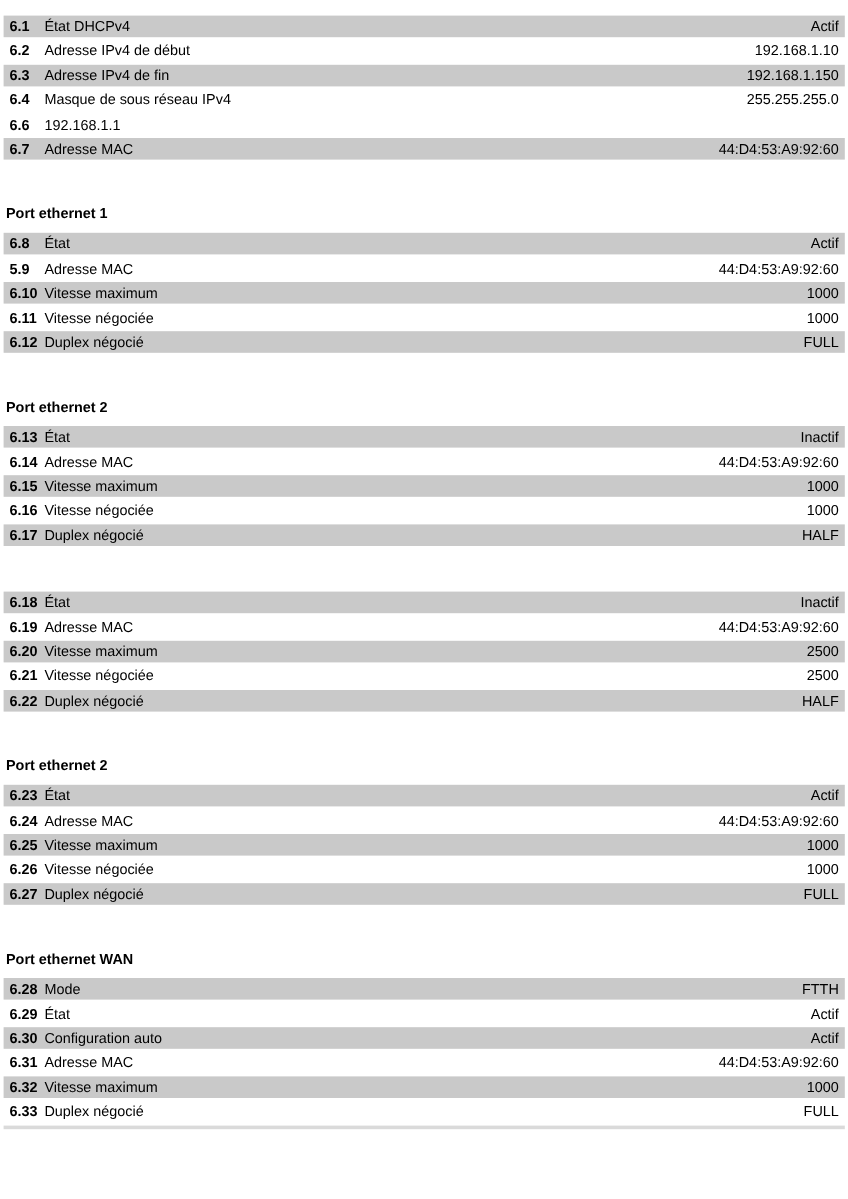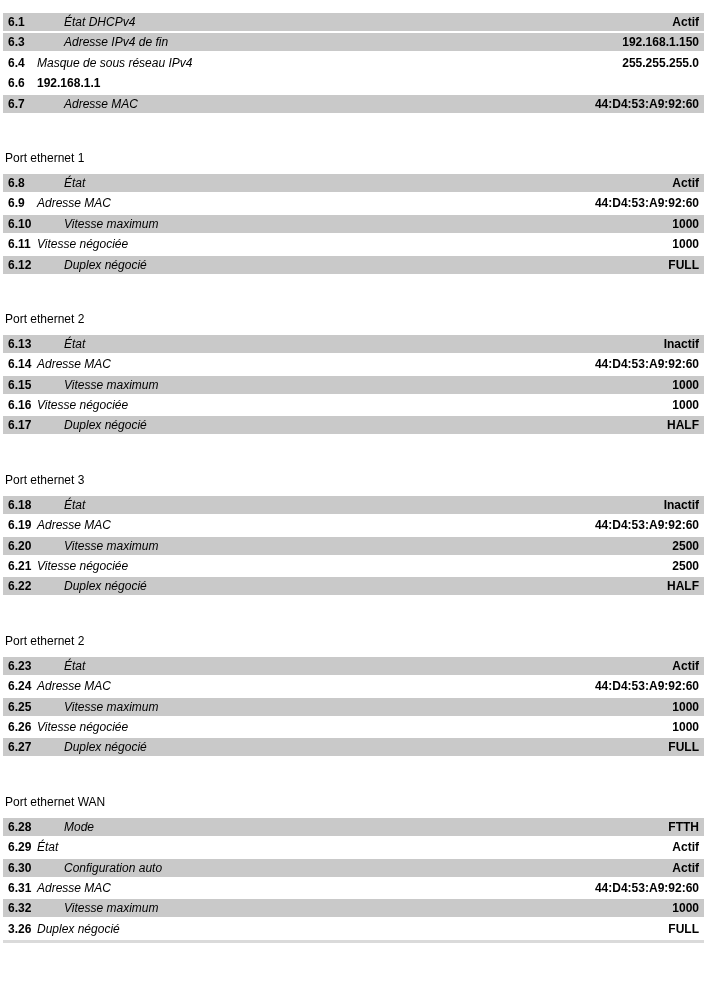--- a/index.html
+++ b/index.html
@@ -19,53 +19,51 @@
   }
   .section {
     display: flow-root;
     margin-top: 36px;
   }
   .section:first-child {
     margin-top: 0;
   }
   .section-title {
     font-size: 12px;
-    font-weight: normal;
+    font-weight: bold;
     line-height: 15px;
     margin: 0 0 8px 0;
     padding-left: 2px;
   }
   .row {
     display: flex;
     align-items: center;
     height: 18px;
     margin-bottom: 2.4px;
     font-size: 12px;
     line-height: 18px;
     background: #ffffff;
   }
   .row.shaded {
     background: var(--stripe, #c9c9c9);
-    gap: 27px;
   }
   .row-number {
     flex: none;
     width: 29px;
     padding-left: 5px;
     font-weight: bold;
   }
   .row-label {
     flex: 1 1 auto;
     white-space: nowrap;
-    font-style: italic;
   }
   .row-value {
     flex: none;
     padding-right: 5px;
-    font-weight: bold;
+    font-weight: normal;
     text-align: right;
     white-space: nowrap;
   }
   .peek-strip {
     height: 3px;
     background: var(--peek, #dadada);
   }
 </style>
 </head>
 <body style="background: rgb(255, 255, 255); color: rgb(0, 0, 0);">
@@ -74,20 +72,25 @@
   <div id="sections">
   <div class="section">
 
     <div class="section-table">
   <div class="row shaded">
     <span class="row-number">6.1</span>
     <span class="row-label">État DHCPv4</span>
     <span class="row-value">Actif</span>
   </div>
 
+  <div class="row plain">
+    <span class="row-number">6.2</span>
+    <span class="row-label">Adresse IPv4 de début</span>
+    <span class="row-value">192.168.1.10</span>
+  </div>
 
   <div class="row shaded">
     <span class="row-number">6.3</span>
     <span class="row-label">Adresse IPv4 de fin</span>
     <span class="row-value">192.168.1.150</span>
   </div>
 
   <div class="row plain">
     <span class="row-number">6.4</span>
     <span class="row-label">Masque de sous réseau IPv4</span>
@@ -111,21 +114,21 @@
   <div class="section">
     <h3 class="section-title">Port ethernet 1</h3>
     <div class="section-table">
   <div class="row shaded">
     <span class="row-number">6.8</span>
     <span class="row-label">État</span>
     <span class="row-value">Actif</span>
   </div>
 
   <div class="row plain">
-    <span class="row-number">6.9</span>
+    <span class="row-number">5.9</span>
     <span class="row-label">Adresse MAC</span>
     <span class="row-value">44:D4:53:A9:92:60</span>
   </div>
 
   <div class="row shaded">
     <span class="row-number">6.10</span>
     <span class="row-label">Vitesse maximum</span>
     <span class="row-value">1000</span>
   </div>
 
@@ -172,21 +175,20 @@
 
   <div class="row shaded">
     <span class="row-number">6.17</span>
     <span class="row-label">Duplex négocié</span>
     <span class="row-value">HALF</span>
   </div>
 </div>
   </div>
 
   <div class="section">
-    <h3 class="section-title">Port ethernet 3</h3>
     <div class="section-table">
   <div class="row shaded">
     <span class="row-number">6.18</span>
     <span class="row-label">État</span>
     <span class="row-value">Inactif</span>
   </div>
 
   <div class="row plain">
     <span class="row-number">6.19</span>
     <span class="row-label">Adresse MAC</span>
@@ -275,21 +277,21 @@
     <span class="row-value">44:D4:53:A9:92:60</span>
   </div>
 
   <div class="row shaded">
     <span class="row-number">6.32</span>
     <span class="row-label">Vitesse maximum</span>
     <span class="row-value">1000</span>
   </div>
 
   <div class="row plain">
-    <span class="row-number">3.26</span>
+    <span class="row-number">6.33</span>
     <span class="row-label">Duplex négocié</span>
     <span class="row-value">FULL</span>
   </div>
 </div>
   </div>
 </div>
   <div class="peek-strip"></div>
 </div>
 
 </body></html>

